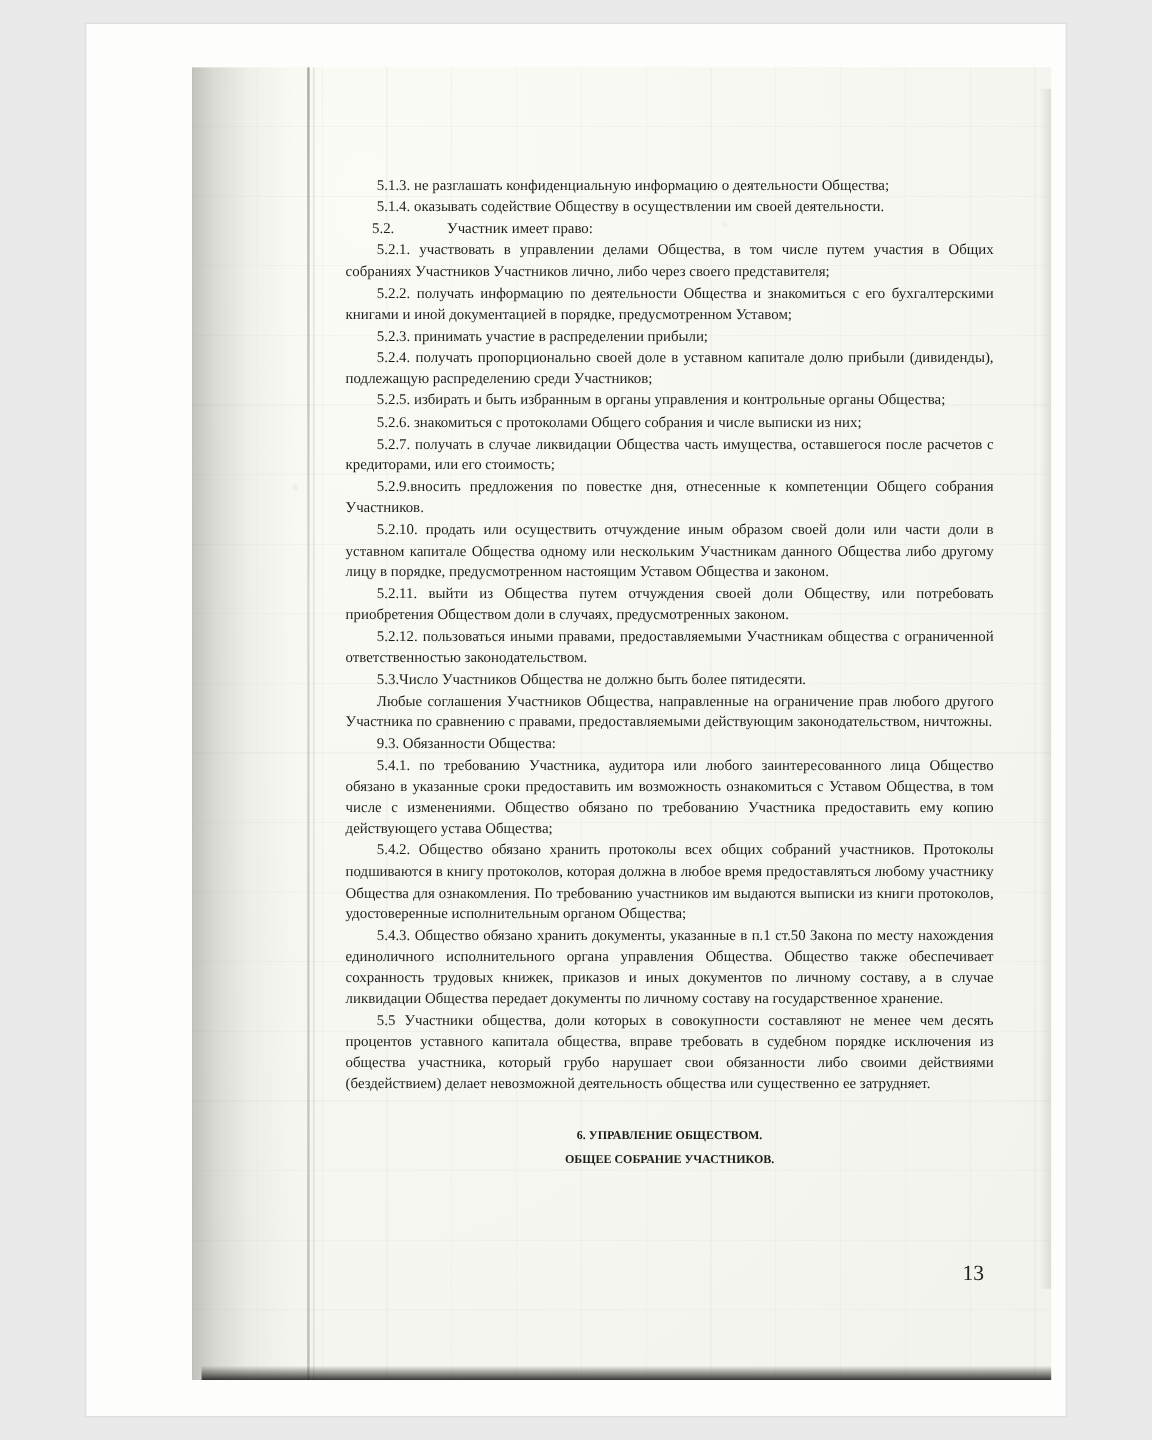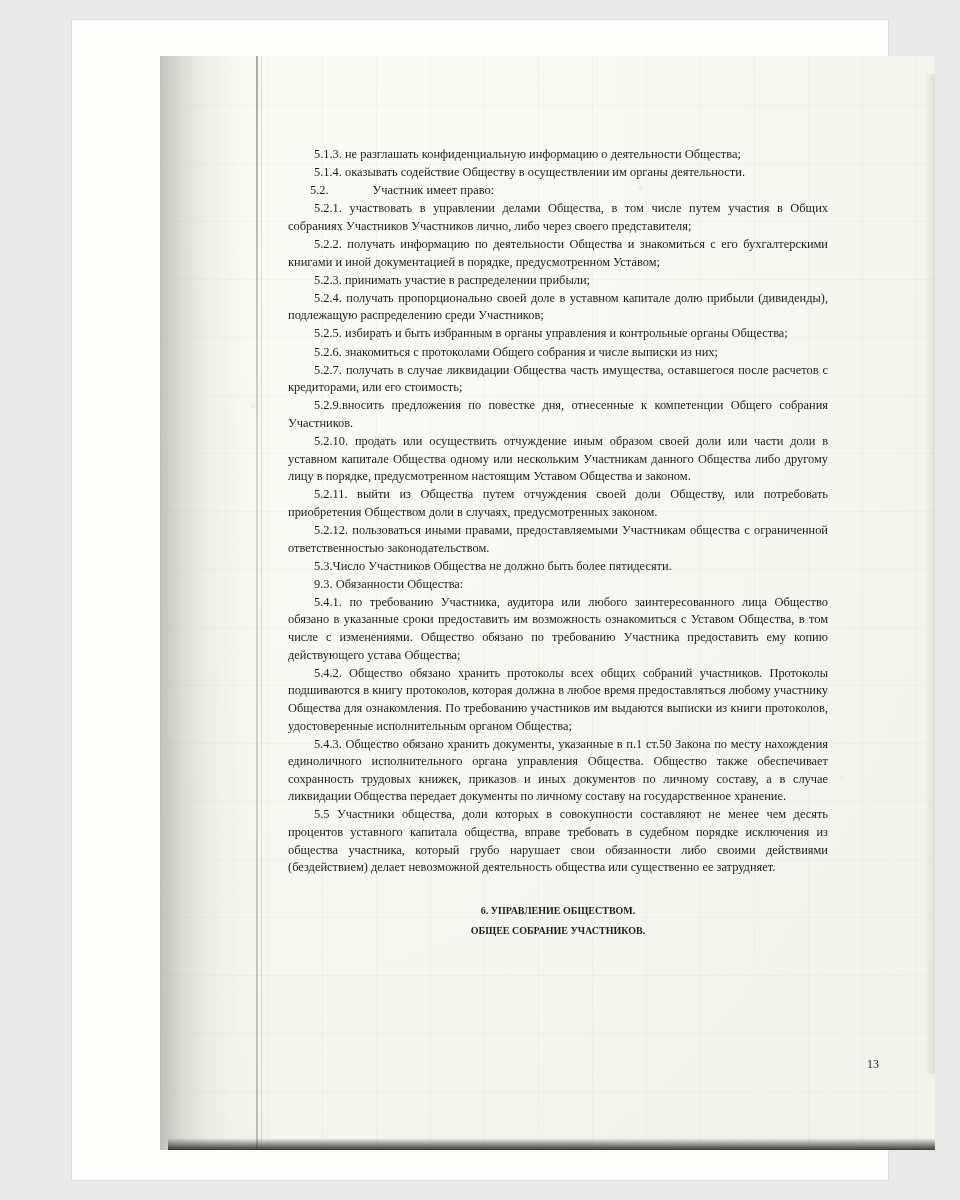--- a/index.html
+++ b/index.html
@@ -28,21 +28,21 @@
     width: 816px;
     height: 1160px;
     background: #fdfdfb;
     box-shadow: 0 0 0 1px #dddddd;
   }
   
   .scan {
     position: absolute;
     left: 88px;
     top: 36px;
-    width: 775px;
+    width: 716px;
     height: 1094px;
     background:
       radial-gradient(ellipse at 20% 10%, #fbfbf6 0%, #f6f6f0 60%, #f2f2ec 100%);
     overflow: hidden;
   }
   
   .watermark {
     position: absolute;
     left: 0; top: 0;
     width: 100%;
@@ -137,21 +137,21 @@
     text-align: center;
     font-weight: bold;
     font-size: 10px;
     line-height: 20px;
     text-indent: 0;
   }
   .page-number {
     position: absolute;
     right: 56px;
     bottom: 78px;
-    font-size: 12px;
+    font-size: 18px;
     color: #222;
   }
   
   .ink-noise {
     position: absolute;
     inset: 0;
     background-image:
       radial-gradient(circle at 12% 32%, rgba(160,160,150,0.10) 0 2px, transparent 3px),
       radial-gradient(circle at 62% 12%, rgba(160,160,150,0.08) 0 2px, transparent 3px),
       radial-gradient(circle at 88% 66%, rgba(160,160,150,0.08) 0 2px, transparent 3px);
@@ -166,34 +166,35 @@
     <div class="scan">
       <div class="watermark"></div>
       <div class="ink-noise"></div>
       <div class="binding-shadow"></div>
       <div class="binding-line"></div>
       <div class="binding-line2"></div>
       <div class="right-edge"></div>
 
       <div class="doc-text" id="doc-text">
           <p class="indent">5.1.3. не разглашать конфиденциальную информацию о деятельности Общества;</p>
-          <p class="indent">5.1.4. оказывать содействие Обществу в осуществлении им органы деятельности.</p>
+          <p class="indent">5.1.4. оказывать содействие Обществу в осуществлении им своей деятельности.</p>
           <p class="sub-head"><span>5.2.</span><b>Участник имеет право:</b></p>
           <p class="indent">5.2.1. участвовать в управлении делами Общества, в том числе путем участия в Общих собраниях Участников Участников лично, либо через своего представителя;</p>
           <p class="indent">5.2.2. получать информацию по деятельности Общества и знакомиться с его бухгалтерскими книгами и иной документацией в порядке, предусмотренном Уставом;</p>
           <p class="indent">5.2.3. принимать участие в распределении прибыли;</p>
           <p class="indent">5.2.4. получать пропорционально своей доле в уставном капитале долю прибыли (дивиденды), подлежащую распределению среди Участников;</p>
           <p class="indent">5.2.5. избирать и быть избранным в органы управления и контрольные органы Общества;</p>
           <p class="indent">5.2.6. знакомиться с протоколами Общего собрания и числе выписки из них;</p>
           <p class="indent">5.2.7. получать в случае ликвидации Общества часть имущества, оставшегося после расчетов с кредиторами, или его стоимость;</p>
           <p class="indent">5.2.9.вносить предложения по повестке дня, отнесенные к компетенции Общего собрания Участников.</p>
           <p class="indent">5.2.10. продать или осуществить отчуждение иным образом своей доли или части доли в уставном капитале Общества одному или нескольким Участникам данного Общества либо другому лицу в порядке, предусмотренном настоящим Уставом Общества и законом.</p>
           <p class="indent">5.2.11. выйти из Общества путем отчуждения своей доли Обществу, или потребовать приобретения Обществом доли в случаях, предусмотренных законом.</p>
           <p class="indent">5.2.12. пользоваться иными правами, предоставляемыми Участникам общества с ограниченной ответственностью законодательством.</p>
           <p class="indent">5.3.Число Участников Общества не должно быть более пятидесяти.</p>
+          <p class="indent">Любые соглашения Участников Общества, направленные на ограничение прав любого другого Участника по сравнению с правами, предоставляемыми действующим законодательством, ничтожны.</p>
           <p class="indent">9.3. Обязанности Общества:</p>
           <p class="indent">5.4.1. по требованию Участника, аудитора или любого заинтересованного лица Общество обязано в указанные сроки предоставить им возможность ознакомиться с Уставом Общества, в том числе с изменениями. Общество обязано по требованию Участника предоставить ему копию действующего устава Общества;</p>
           <p class="indent">5.4.2. Общество обязано хранить протоколы всех общих собраний участников. Протоколы подшиваются в книгу протоколов, которая должна в любое время предоставляться любому участнику Общества для ознакомления. По требованию участников им выдаются выписки из книги протоколов, удостоверенные исполнительным органом Общества;</p>
           <p class="indent">5.4.3. Общество обязано хранить документы, указанные в п.1 ст.50 Закона по месту нахождения единоличного исполнительного органа управления Общества. Общество также обеспечивает сохранность трудовых книжек, приказов и иных документов по личному составу, а в случае ликвидации Общества передает документы по личному составу на государственное хранение.</p>
           <p class="indent">5.5 Участники общества, доли которых в совокупности составляют не менее чем десять процентов уставного капитала общества, вправе требовать в судебном порядке исключения из общества участника, который грубо нарушает свои обязанности либо своими действиями (бездействием) делает невозможной деятельность общества или существенно ее затрудняет.</p>
           <div class="heading">
             <div>6. УПРАВЛЕНИЕ ОБЩЕСТВОМ.</div>
             <div>ОБЩЕЕ СОБРАНИЕ УЧАСТНИКОВ.</div>
           </div>
         </div>

